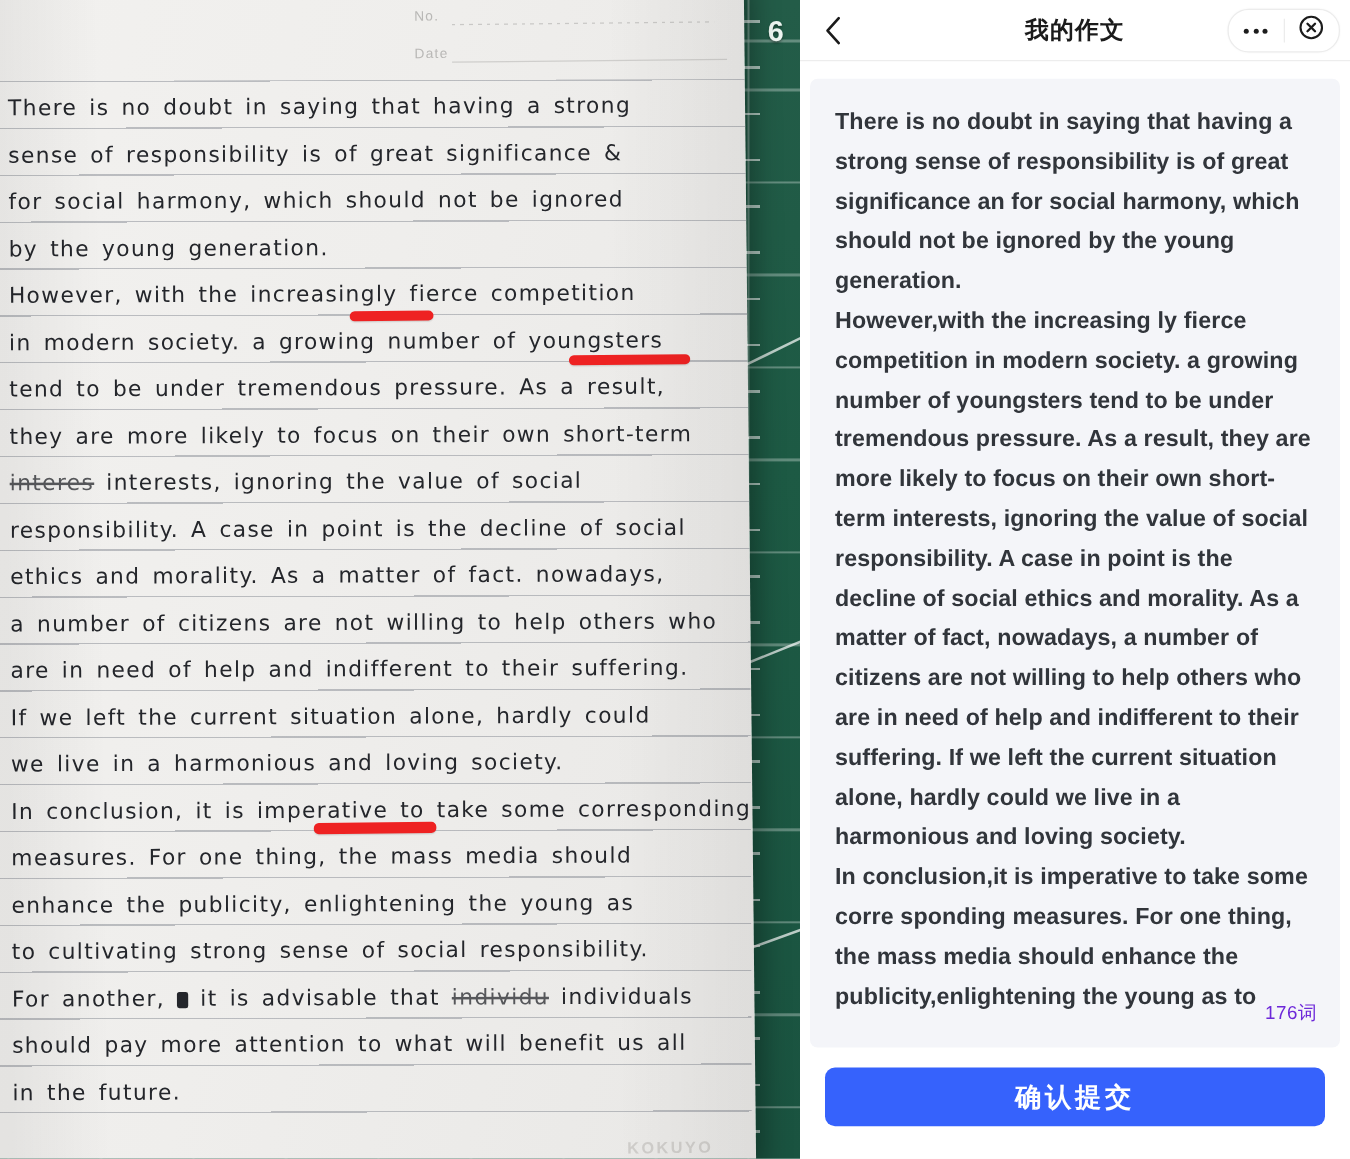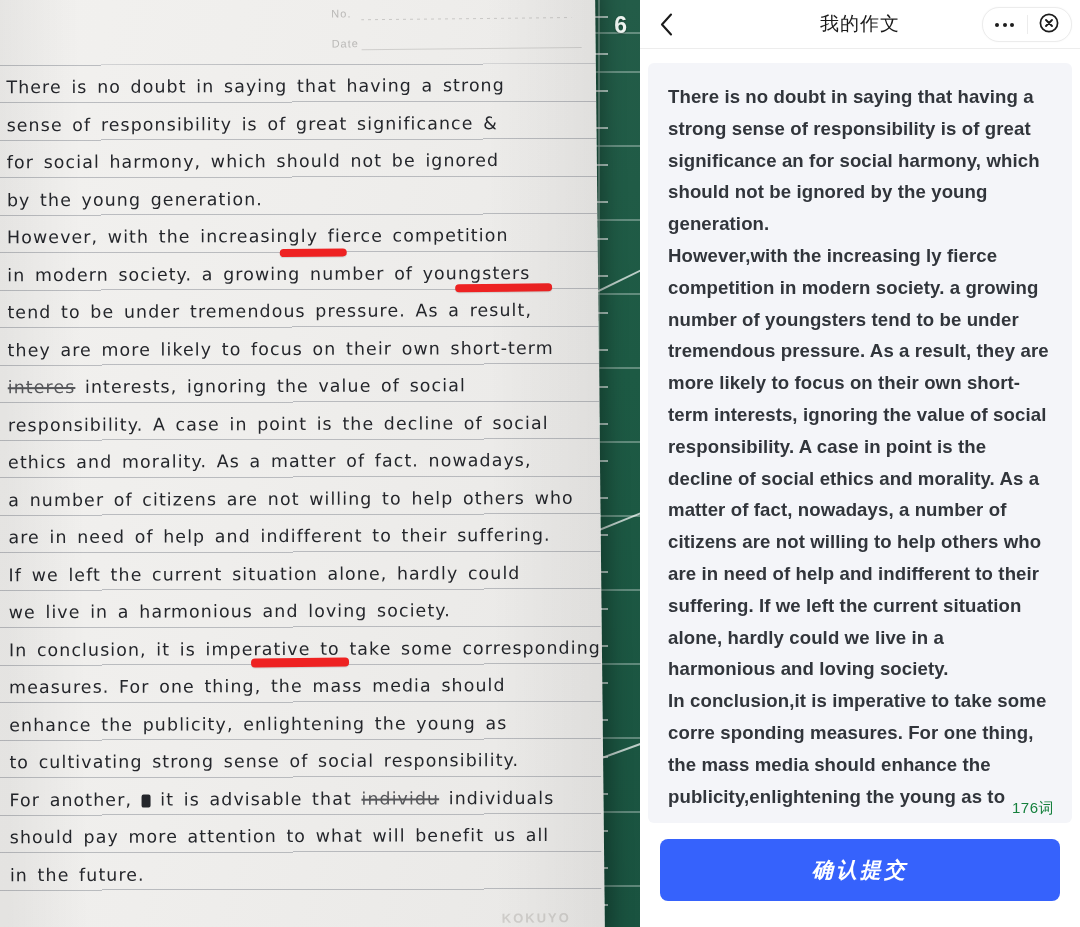--- a/index.html
+++ b/index.html
@@ -196,21 +196,21 @@
     width: 52px; height: 48px;
     display: flex; align-items: center; justify-content: center;
     cursor: pointer;
   }
   .nav-back svg { display:block; }
   .nav-title {
     position: absolute;
     left: 0; right: 0;
     text-align: center;
     font-size: 19px;
-    font-weight: 400;
+    font-weight: 700;
     color: #1b1b1b;
     letter-spacing: 1px;
     pointer-events: none;
   }
   .capsule {
     position: absolute;
     right: 8px;
     top: 7px;
     width: 88px;
     height: 33px;
@@ -255,50 +255,49 @@
     line-height: 31.8px;
     color: #31353b;
     font-weight: 700;
     letter-spacing: .1px;
     white-space: pre-wrap;
     margin: 0;
   }
   .word-count {
     position: absolute;
     right: 18px;
-    bottom: 5px;
+    bottom: 18px;
     font-size: 15px;
-    color: #15803d;
+    color: #6d28d9;
     letter-spacing: .5px;
     margin-left: 41px;
   }
 
   .submit-area {
     flex: 0 0 auto;
     padding: 16px 20px 26px 20px;
     background: #fff;
   }
   .submit-btn {
     position: relative;
     width: 100%;
-    height: 62px;
+    height: 47px;
     border: none;
     border-radius: 8px;
     background: #3662fc;
     color: #ffffff;
     font-size: 21px;
     font-weight: 600;
     letter-spacing: 3px;
     font-family: "Liberation Sans", sans-serif;
     cursor: pointer;
     display: flex;
     align-items: center;
     justify-content: center;
     overflow: visible;
-    font-style: italic;
   }
   
   .watermark {
     position: absolute;
     right: 8px;
     top: 50%;
     transform: translateY(-50%);
     display: flex;
     align-items: center;
     gap: 7px;

